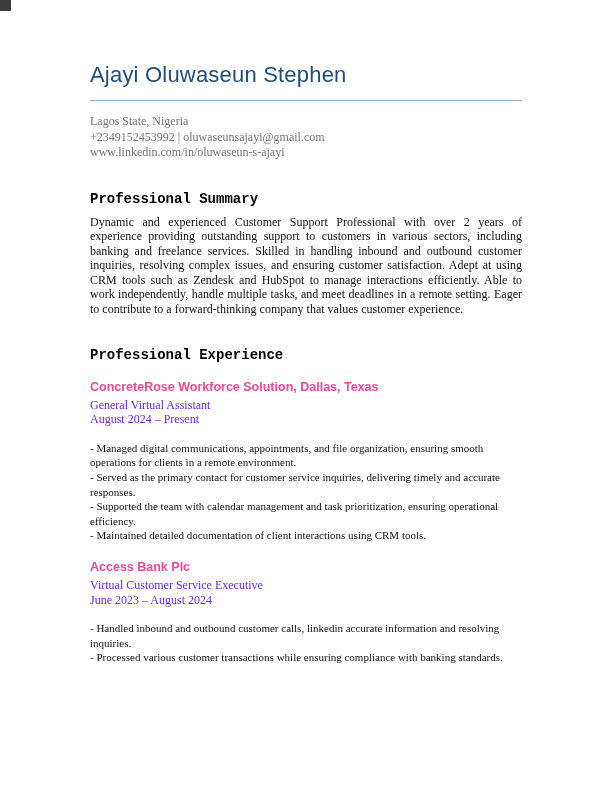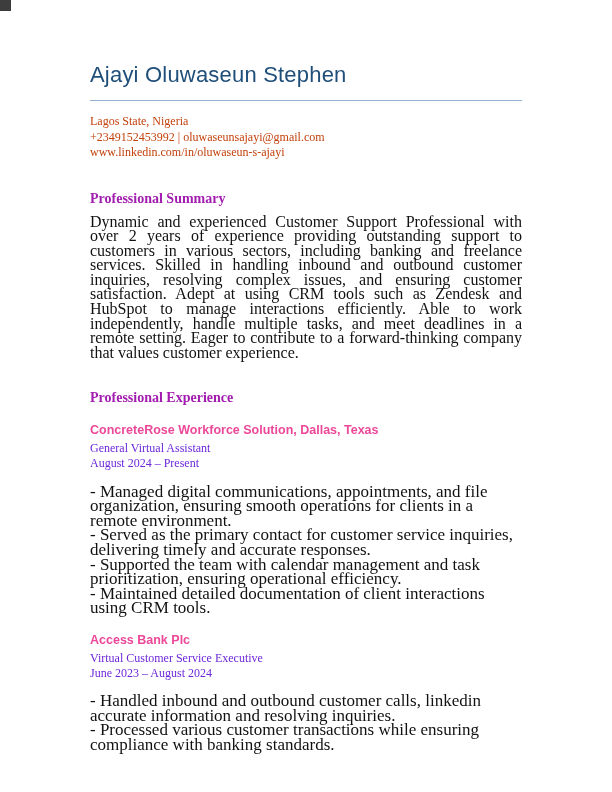--- a/index.html
+++ b/index.html
@@ -33,34 +33,34 @@
     letter-spacing: 0.2px;
     color: #1F4E79;
     margin: 0;
     padding-bottom: 12px;
     border-bottom: 1.5px solid #94AFCB;
   }
   .contact {
     margin-top: 13px;
     font-size: 12px;
     line-height: 15.5px;
-    color: #c2410c;
+    color: #737373;
   }
   .section-heading {
-    font-family: Liberation Serif, serif;
+    font-family: Liberation Mono, monospace;
     font-size: 14px;
     font-weight: 700;
-    color: #a21caf;
+    color: #000000;
     margin: 0;
   }
   .summary-heading { margin-top: 30px; }
   .experience-heading { margin-top: 30px; }
   .summary-body {
     margin: 8px 0 0 0;
-    font-size: 16px;
+    font-size: 12px;
     line-height: 14.6px;
     text-align: justify;
     color: #111111;
   }
   .entry { margin-top: 0; }
   .entry-company {
     font-family: "Liberation Sans", sans-serif;
     font-size: 12.5px;
     font-weight: 700;
     color: #ec4899;
@@ -69,21 +69,21 @@
   .entry-first .entry-company { margin-top: 17px; }
   .entry-second .entry-company { margin-top: 17px; }
   .entry-role, .entry-dates {
     font-size: 12px;
     line-height: 14.6px;
     color: #6d28d9;
   }
   .entry-role { margin-top: 4px; }
   .bullets {
     margin-top: 14px;
-    font-size: 17px;
+    font-size: 11px;
     line-height: 14.6px;
     color: #111111;
   }
   .bullet { margin: 0; }
 </style>
 </head>
 <body>
 
 <div class="page">
 

